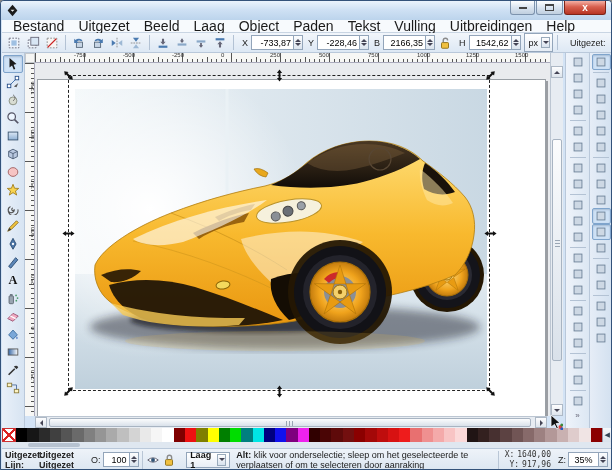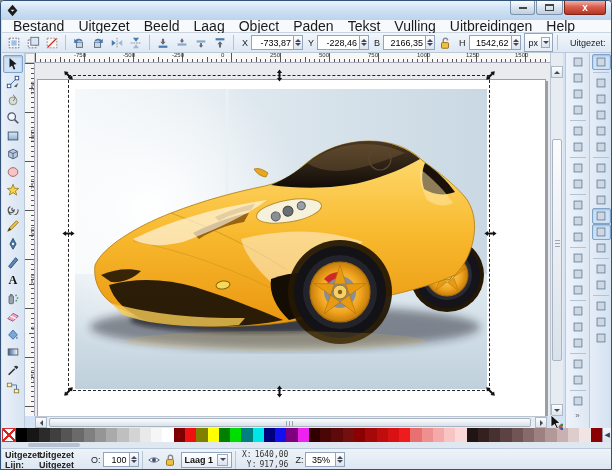--- a/index.html
+++ b/index.html
@@ -90,21 +90,21 @@
   .pal-thumb{position:absolute;left:26px;top:1px;width:52px;height:4px;background:#b6c2d0;border-radius:2px;}
   
   .statusbar{position:absolute;left:1px;top:447px;width:610px;height:22px;background:linear-gradient(#eef3f9,#dce6f1);
     border-top:1px solid #b9c8da;display:flex;align-items:center;font-size:9px;}
   .fs-block{display:flex;flex-direction:column;justify-content:center;line-height:10px;margin-left:3px;}
   .fs-row{display:flex;}
   .fs-row .l{width:34px;color:#222;font-weight:bold;}
   .fs-row .v{font-weight:bold;color:#222;width:48px;}
   .sb-sep{width:1px;height:18px;background:#b9c6d6;margin:0 3px;}
   .layerdd{display:flex;align-items:center;height:16px;border:1px solid #93a5ba;background:linear-gradient(#fff,#e8eef6);
-    font-size:9px;font-weight:bold;padding:0 3px;margin-left:3px;}
+    font-size:9px;font-weight:bold;padding:0 3px;margin-left:9px;}
   .layerdd .dd{width:11px;height:12px;margin-left:4px;border:1px solid #9ab;background:linear-gradient(#fdfdfe,#d8e2ee);display:flex;align-items:center;justify-content:center;}
   .msg{font-size:9px;color:#1a1a1a;margin-left:6px;flex:1 1 auto;line-height:10px;}
   .coords{display:flex;flex-direction:column;line-height:10px;font-family:"DejaVu Sans Mono",monospace;font-size:8px;color:#333;margin:0 3px;text-align:right;}
   .coords .row{display:flex;justify-content:flex-end;gap:3px;}
   .zoombox{display:flex;align-items:center;margin-right:4px;}
   .cursor{position:absolute;left:548px;top:413px;z-index:50;}
 </style>
 </head>
 <body>
 
@@ -1324,20 +1324,21 @@
         <svg width="13" height="13">
           <use href="#i-layer-lock"></use>
         </svg>
       </span>
     <span class="layerdd">
         <span>Laag 1</span>
         <span class="dd">
           <span class="tri-dn"></span>
         </span>
       </span>
+    <span class="msg"><b>Alt:</b><span> klik voor onderselectie; sleep om het geselecteerde te verplaatsen of om te selecteren door aanraking</span></span>
     <span class="sb-sep"></span>
     <div class="coords">
       <div class="row">
           <span>X:</span>
           <span>1640,00</span>
         </div>
       <div class="row">
           <span>Y:</span>
           <span>917,96</span>
         </div>

